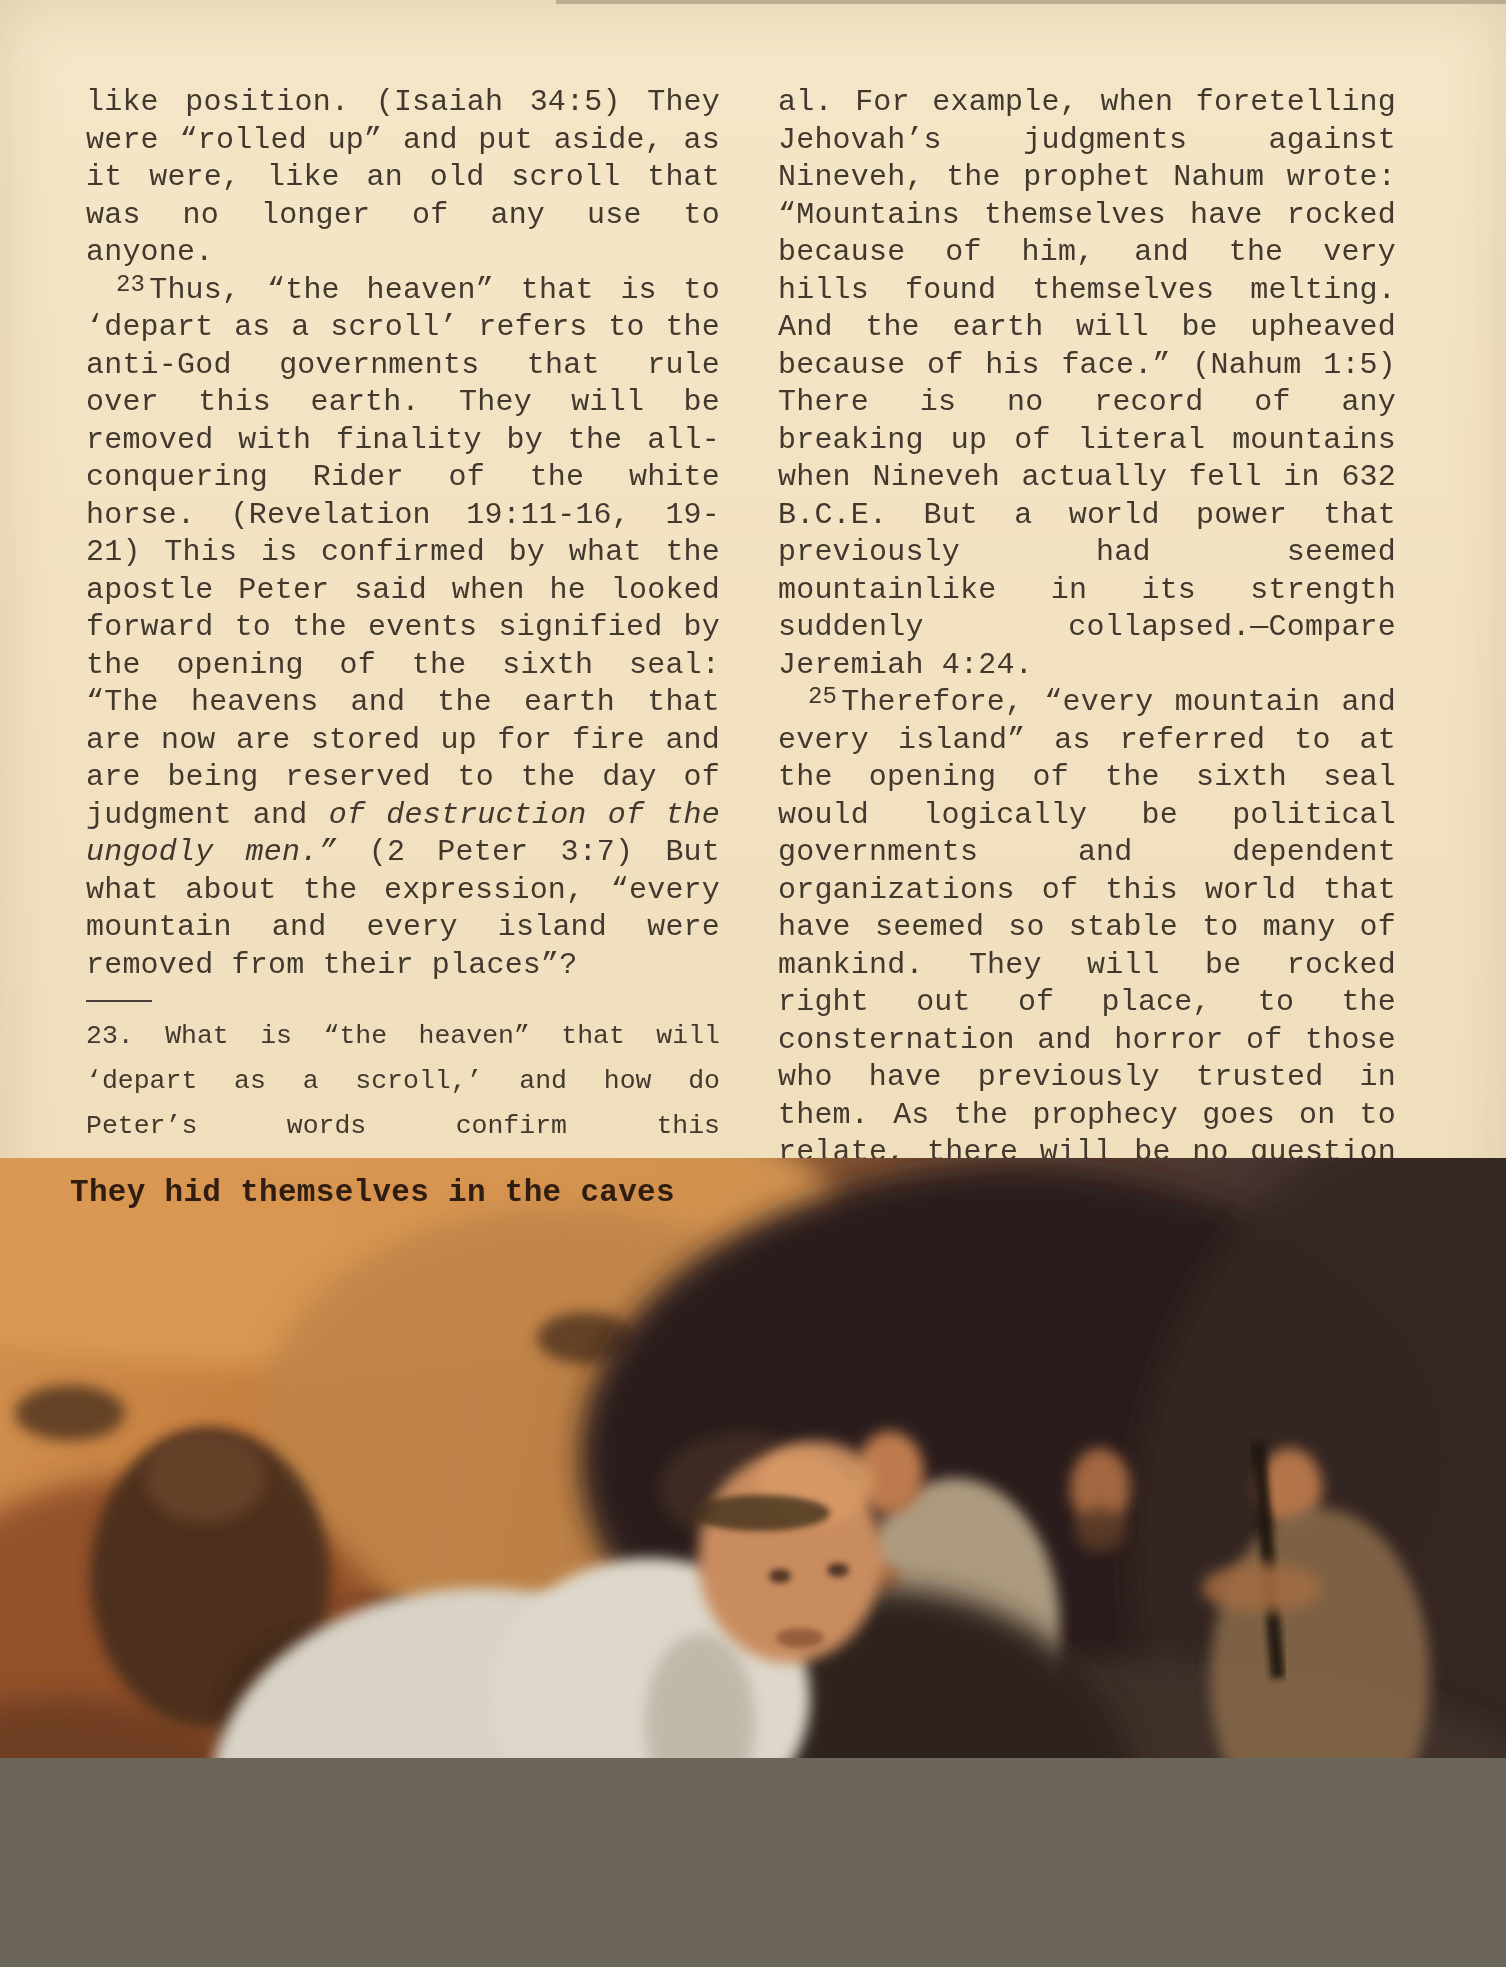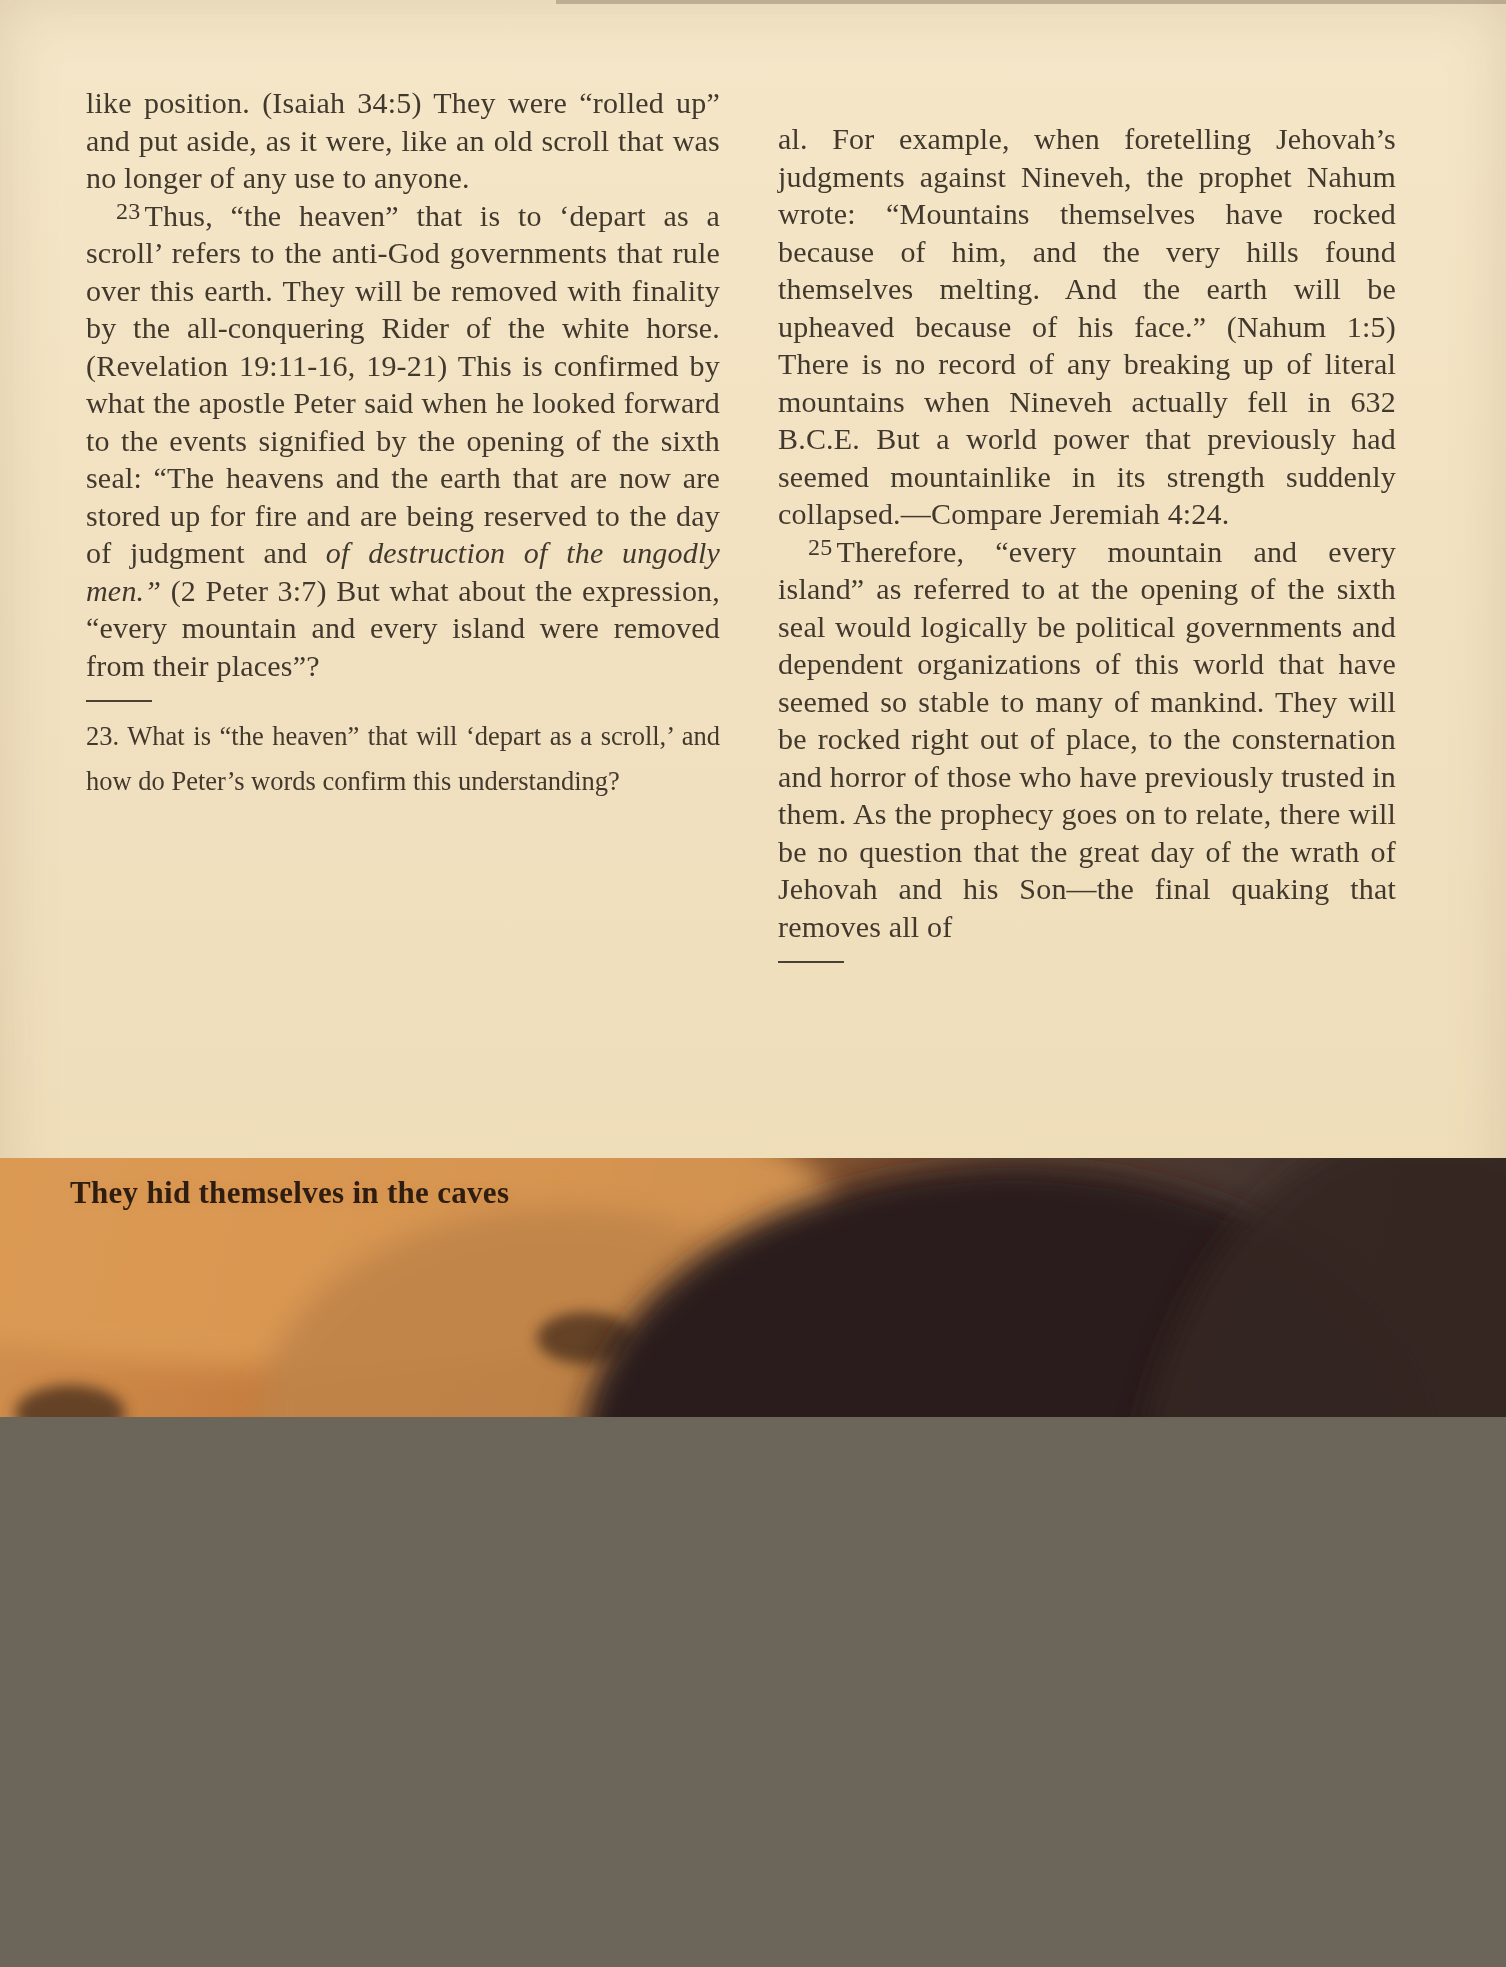--- a/index.html
+++ b/index.html
@@ -1,29 +1,29 @@
 <!DOCTYPE html>
 <html style="--page-bg-top: #f4e6c8; --page-bg: #f1e0bf; --ink: #42392e; --caption-ink: #2e1d10;"><head>
 <meta charset="utf-8">
 <style>
   html,body{margin:0;padding:0;background:#6b655a;}
   .page{
     position:relative;
-    width:1506px;height:1417px;
+    width:1506px;height:1758px;
     margin:0 auto;
     background:linear-gradient(180deg, var(--page-bg-top,#f4e6c8) 0%, var(--page-bg,#f1e0bf) 55%, #eedcb7 100%);
     overflow:hidden;
-    font-family:Liberation Serif, serif;
+    font-family:Liberation Mono, monospace;
     color:var(--ink,#42392e);
     box-shadow:inset 0 0 60px rgba(120,95,60,.18);
   }
   .scan-edge{position:absolute;top:0;left:556px;right:0;height:4px;background:rgba(110,92,72,.35);}
   .column{position:absolute;top:84px;}
   .column.left{left:86px;width:634px;}
-  .column.right{left:778px;width:618px;margin-top:36px;}
+  .column.right{left:778px;width:618px;}
   .para{margin:0;font-size:30px;line-height:37.5px;text-align:justify;letter-spacing:.2px;}
   .para.indent{text-indent:30px;}
   .para sup{font-size:24px;line-height:0;vertical-align:7px;padding-right:4px;}
   .ital{font-style:italic;}
   .fnrule{width:66px;border-top:2px solid #4a4136;margin:16px 0 12px 0;}
   .footnote{margin:0;font-size:26.5px;line-height:45px;text-align:justify;}
   .painting{
     position:absolute;left:0;top:1158px;width:1506px;height:809px;
     background:#8a5530;
   }

